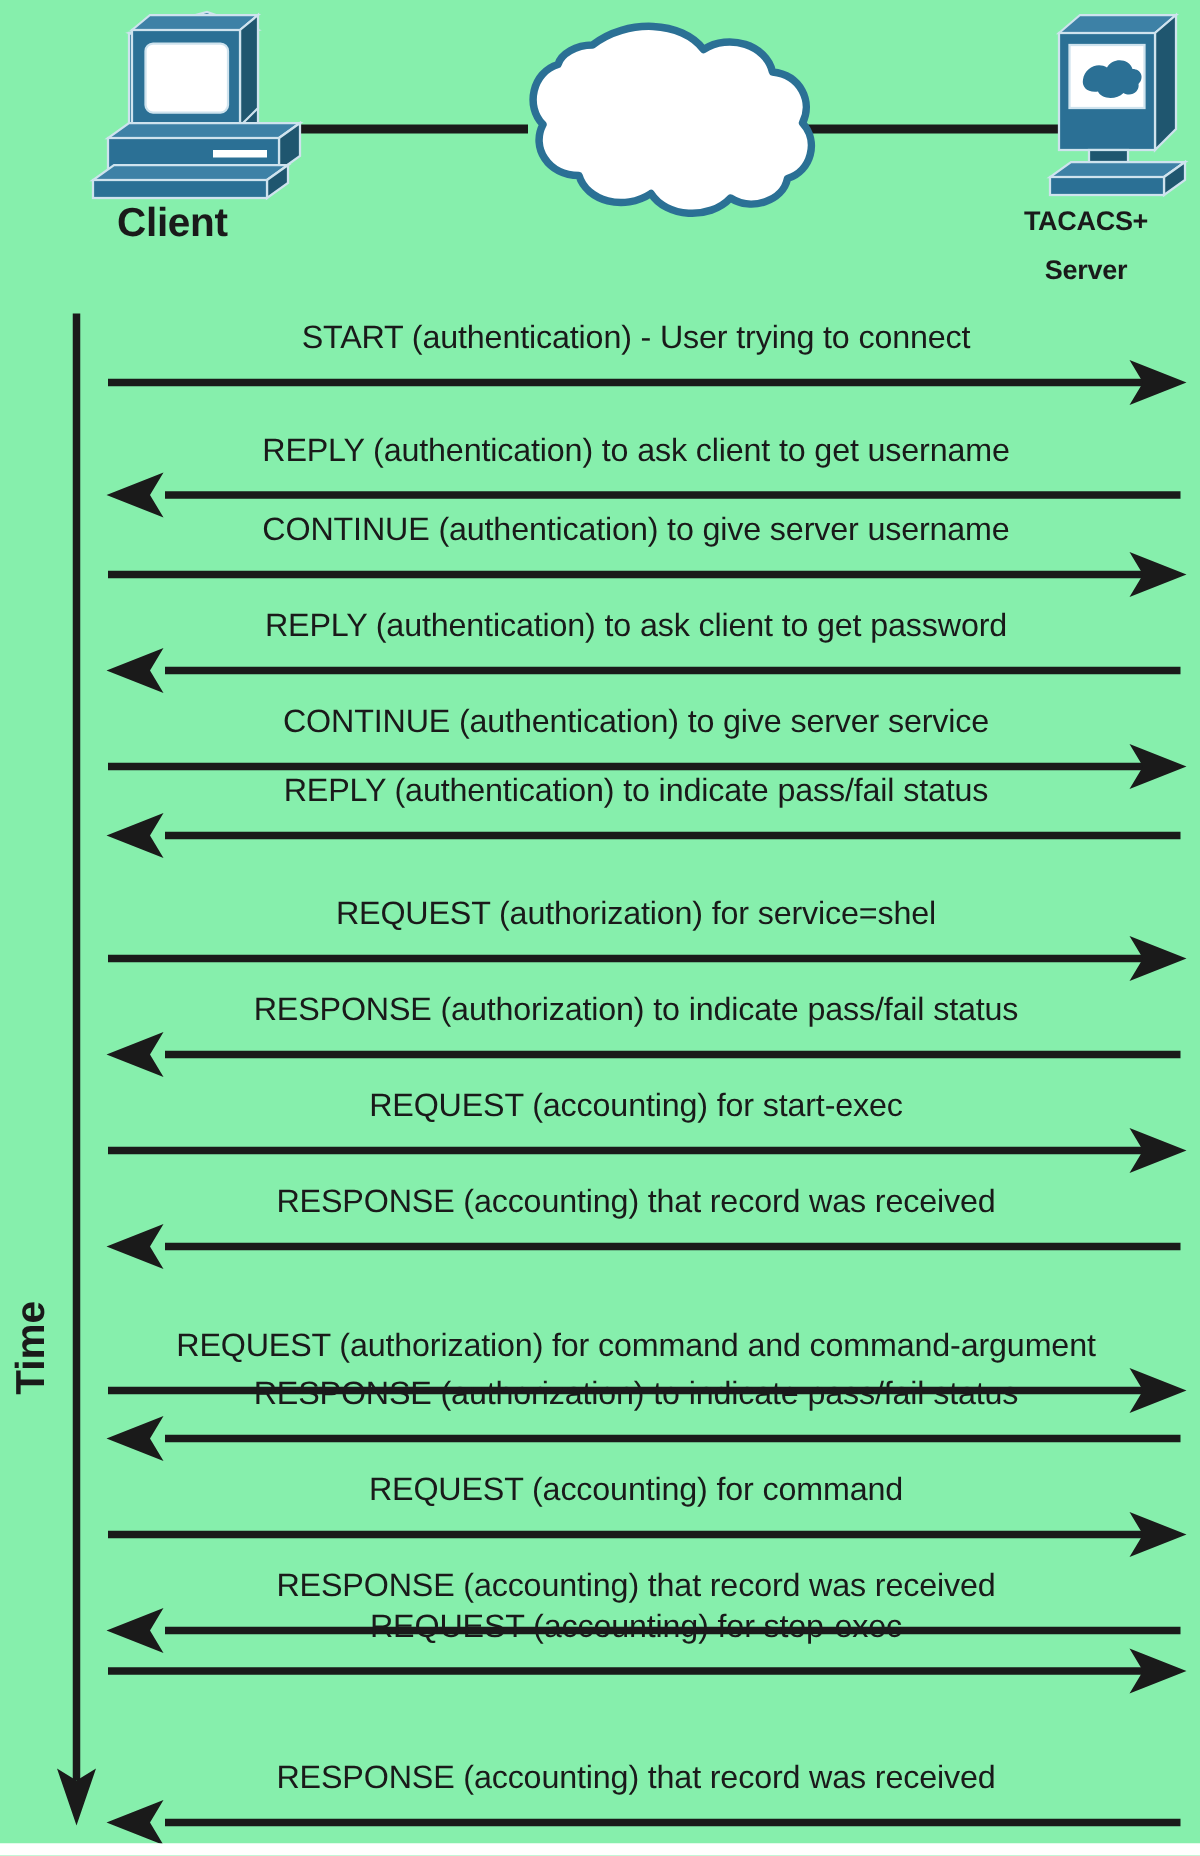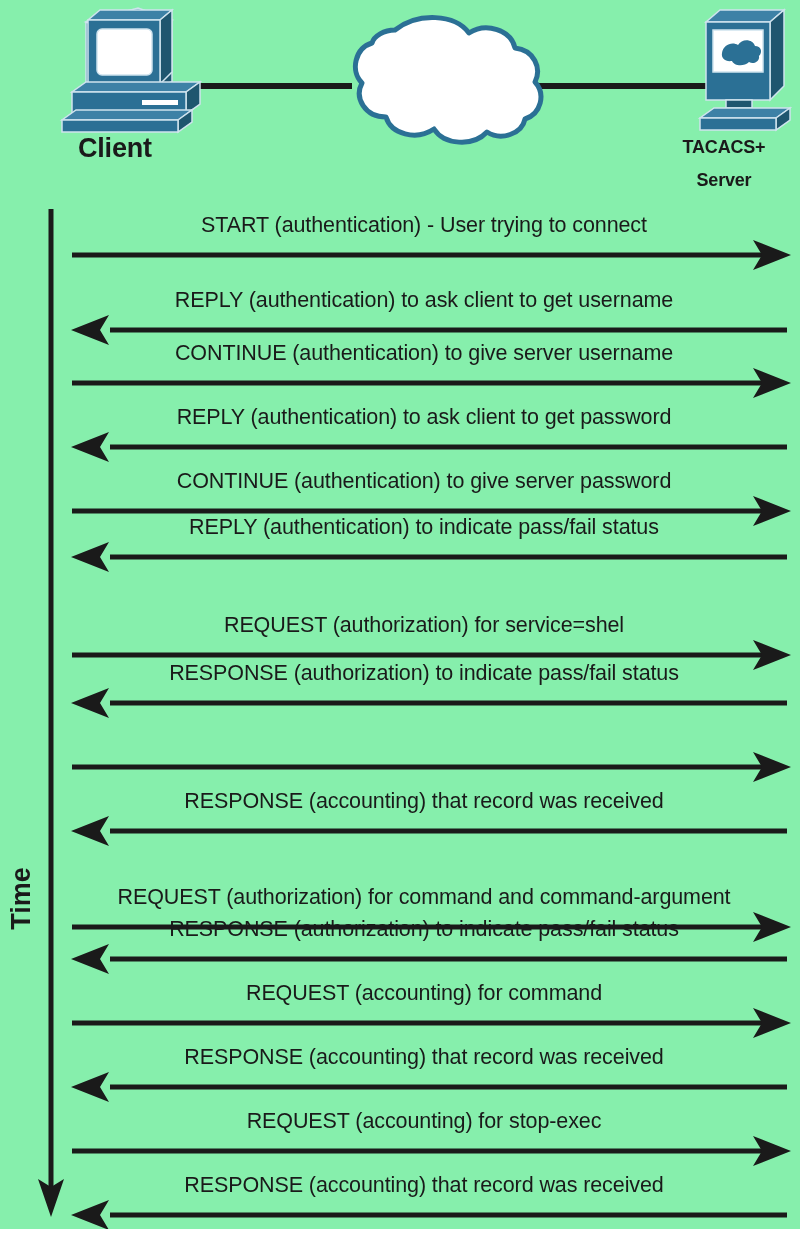--- a/index.html
+++ b/index.html
@@ -214,48 +214,49 @@
           </svg>
         </div>
         <div class="msg-row" style="top: 198px;">
           <div class="msg-text">REPLY (authentication) to ask client to get password</div>
           <svg class="msg-arrow" width="800" height="30" viewBox="0 0 800 30">
             <line y1="12" y2="12" stroke="#1a1a1a" stroke-width="5" x1="110" x2="787"></line>
             <polygon fill="#1a1a1a" points="71,12 109,-3 100,12 109,27"></polygon>
           </svg>
         </div>
         <div class="msg-row" style="top: 262px;">
-          <div class="msg-text">CONTINUE (authentication) to give server password</div>
+          <div class="msg-text">CONTINUE (authentication) to give server service</div>
           <svg class="msg-arrow" width="800" height="30" viewBox="0 0 800 30">
             <line y1="12" y2="12" stroke="#1a1a1a" stroke-width="5" x1="72" x2="762"></line>
             <polygon fill="#1a1a1a" points="791,12 753,-3 762,12 753,27"></polygon>
           </svg>
         </div>
         <div class="msg-row" style="top: 308px;">
           <div class="msg-text">REPLY (authentication) to indicate pass/fail status</div>
           <svg class="msg-arrow" width="800" height="30" viewBox="0 0 800 30">
             <line y1="12" y2="12" stroke="#1a1a1a" stroke-width="5" x1="110" x2="787"></line>
             <polygon fill="#1a1a1a" points="71,12 109,-3 100,12 109,27"></polygon>
           </svg>
         </div>
-        <div class="msg-row" style="top: 390px; margin-top: 16px;">
+        <div class="msg-row" style="top: 390px;">
           <div class="msg-text">REQUEST (authorization) for service=shel</div>
           <svg class="msg-arrow" width="800" height="30" viewBox="0 0 800 30">
             <line y1="12" y2="12" stroke="#1a1a1a" stroke-width="5" x1="72" x2="762"></line>
             <polygon fill="#1a1a1a" points="791,12 753,-3 762,12 753,27"></polygon>
           </svg>
         </div>
         <div class="msg-row" style="top: 454px;">
           <div class="msg-text">RESPONSE (authorization) to indicate pass/fail status</div>
           <svg class="msg-arrow" width="800" height="30" viewBox="0 0 800 30">
             <line y1="12" y2="12" stroke="#1a1a1a" stroke-width="5" x1="110" x2="787"></line>
             <polygon fill="#1a1a1a" points="71,12 109,-3 100,12 109,27"></polygon>
           </svg>
         </div>
         <div class="msg-row" style="top: 518px;">
+          <div class="msg-text">REQUEST (accounting) for start-exec</div>
           <svg class="msg-arrow" width="800" height="30" viewBox="0 0 800 30">
             <line y1="12" y2="12" stroke="#1a1a1a" stroke-width="5" x1="72" x2="762"></line>
             <polygon fill="#1a1a1a" points="791,12 753,-3 762,12 753,27"></polygon>
           </svg>
         </div>
         <div class="msg-row" style="top: 582px;">
           <div class="msg-text">RESPONSE (accounting) that record was received</div>
           <svg class="msg-arrow" width="800" height="30" viewBox="0 0 800 30">
             <line y1="12" y2="12" stroke="#1a1a1a" stroke-width="5" x1="110" x2="787"></line>
             <polygon fill="#1a1a1a" points="71,12 109,-3 100,12 109,27"></polygon>
@@ -282,21 +283,21 @@
             <polygon fill="#1a1a1a" points="791,12 753,-3 762,12 753,27"></polygon>
           </svg>
         </div>
         <div class="msg-row" style="top: 838px;">
           <div class="msg-text">RESPONSE (accounting) that record was received</div>
           <svg class="msg-arrow" width="800" height="30" viewBox="0 0 800 30">
             <line y1="12" y2="12" stroke="#1a1a1a" stroke-width="5" x1="110" x2="787"></line>
             <polygon fill="#1a1a1a" points="71,12 109,-3 100,12 109,27"></polygon>
           </svg>
         </div>
-        <div class="msg-row" style="top: 902px;">
+        <div class="msg-row" style="top: 865px;">
           <div class="msg-text">REQUEST (accounting) for stop-exec</div>
           <svg class="msg-arrow" width="800" height="30" viewBox="0 0 800 30">
             <line y1="12" y2="12" stroke="#1a1a1a" stroke-width="5" x1="72" x2="762"></line>
             <polygon fill="#1a1a1a" points="791,12 753,-3 762,12 753,27"></polygon>
           </svg>
         </div>
         <div class="msg-row" style="top: 966px;">
           <div class="msg-text">RESPONSE (accounting) that record was received</div>
           <svg class="msg-arrow" width="800" height="30" viewBox="0 0 800 30">
             <line y1="12" y2="12" stroke="#1a1a1a" stroke-width="5" x1="110" x2="787"></line>

